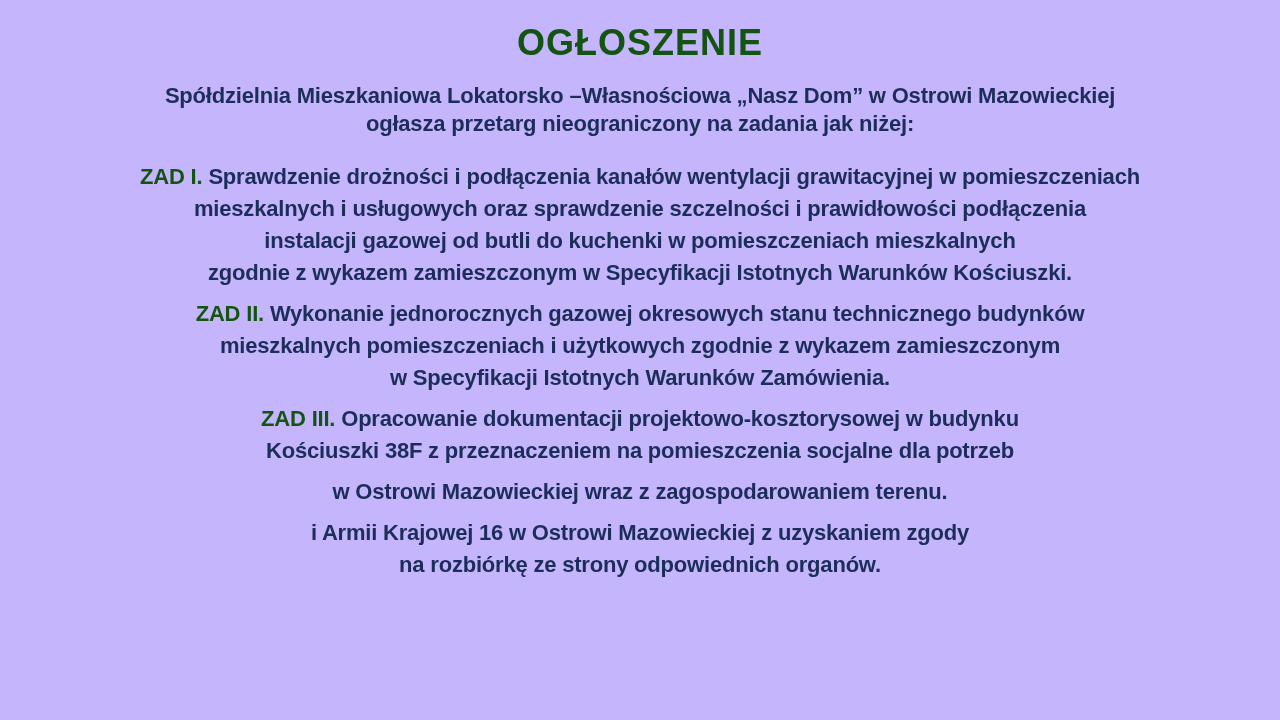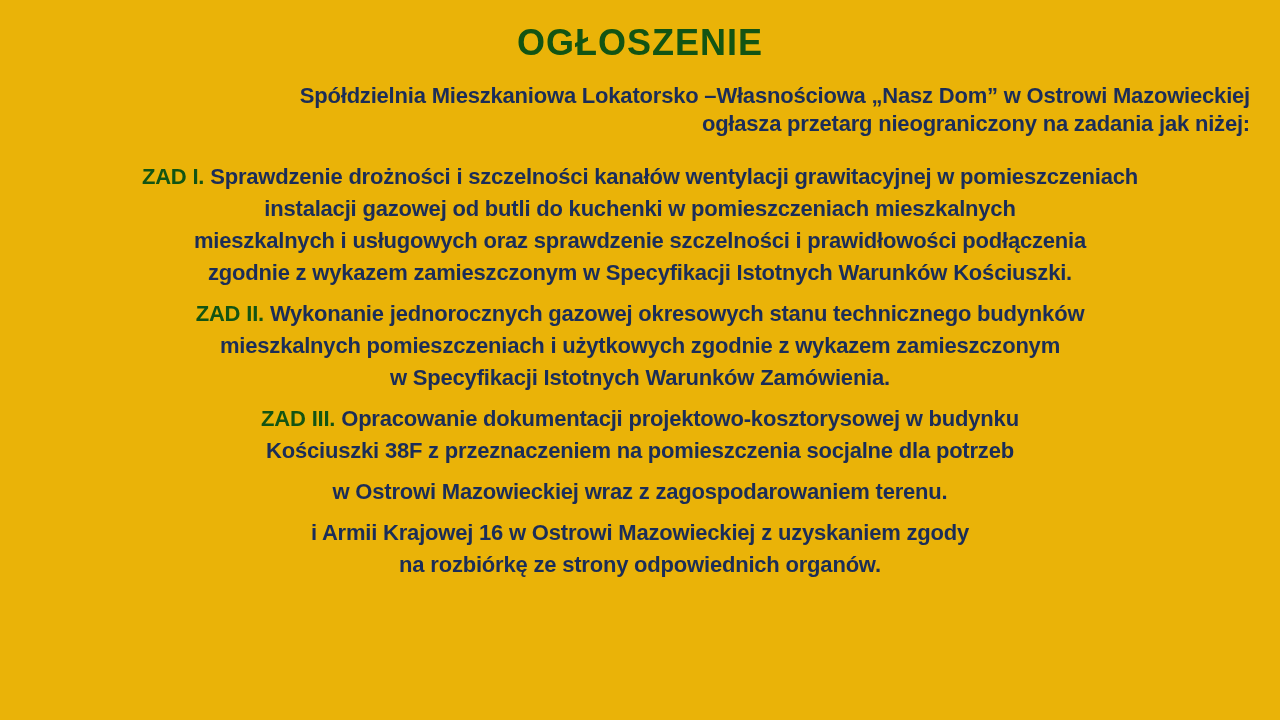--- a/index.html
+++ b/index.html
@@ -5,37 +5,36 @@
   html, body {
     margin: 0;
     padding: 0;
     background: #ffffff;
   }
   .page {
     width: 1280px;
     height: 720px;
     box-sizing: border-box;
     padding: 24px 30px 0;
-    background: #eab308;
+    background: #c4b5fd;
     font-family: "Liberation Sans", sans-serif;
     font-weight: bold;
     text-align: center;
     color: #1b2d58;
     overflow: hidden;
   }
   .title {
     margin: 0 0 20px 0;
     font-size: 36px;
     line-height: 38px;
     letter-spacing: 1px;
     color: #135413;
   }
   .intro {
     margin: 0 0 23px 0;
-    text-align: right;
   }
   .intro-line {
     display: block;
     font-size: 22px;
     line-height: 28px;
     letter-spacing: -0.2px;
   }
   .task {
     margin: 0 0 9px 0;
   }
@@ -60,24 +59,24 @@
   <h1 class="title">OGŁOSZENIE</h1>
 
   <div class="intro">
     <span class="intro-line">Spółdzielnia Mieszkaniowa Lokatorsko –Własnościowa „Nasz Dom” w Ostrowi Mazowieckiej</span>
     <span class="intro-line">ogłasza przetarg nieograniczony na zadania jak niżej:</span>
   </div>
 
   <section class="task">
     <div class="task-line">
       <span class="task-label">ZAD I.</span>
-      <span class="task-text">Sprawdzenie drożności i szczelności kanałów wentylacji grawitacyjnej w pomieszczeniach</span>
+      <span class="task-text">Sprawdzenie drożności i podłączenia kanałów wentylacji grawitacyjnej w pomieszczeniach</span>
     </div>
+    <div class="task-line">mieszkalnych i usługowych oraz sprawdzenie szczelności i prawidłowości podłączenia</div>
     <div class="task-line">instalacji gazowej od butli do kuchenki w pomieszczeniach mieszkalnych</div>
-    <div class="task-line">mieszkalnych i usługowych oraz sprawdzenie szczelności i prawidłowości podłączenia</div>
     <div class="task-line">zgodnie z wykazem zamieszczonym w Specyfikacji Istotnych Warunków Kościuszki.</div>
   </section>
 
   <section class="task">
     <div class="task-line">
       <span class="task-label">ZAD II.</span>
       <span class="task-text">Wykonanie jednorocznych gazowej okresowych stanu technicznego budynków</span>
     </div>
     <div class="task-line">mieszkalnych pomieszczeniach i użytkowych zgodnie z wykazem zamieszczonym</div>
     <div class="task-line">w Specyfikacji Istotnych Warunków Zamówienia.</div>

